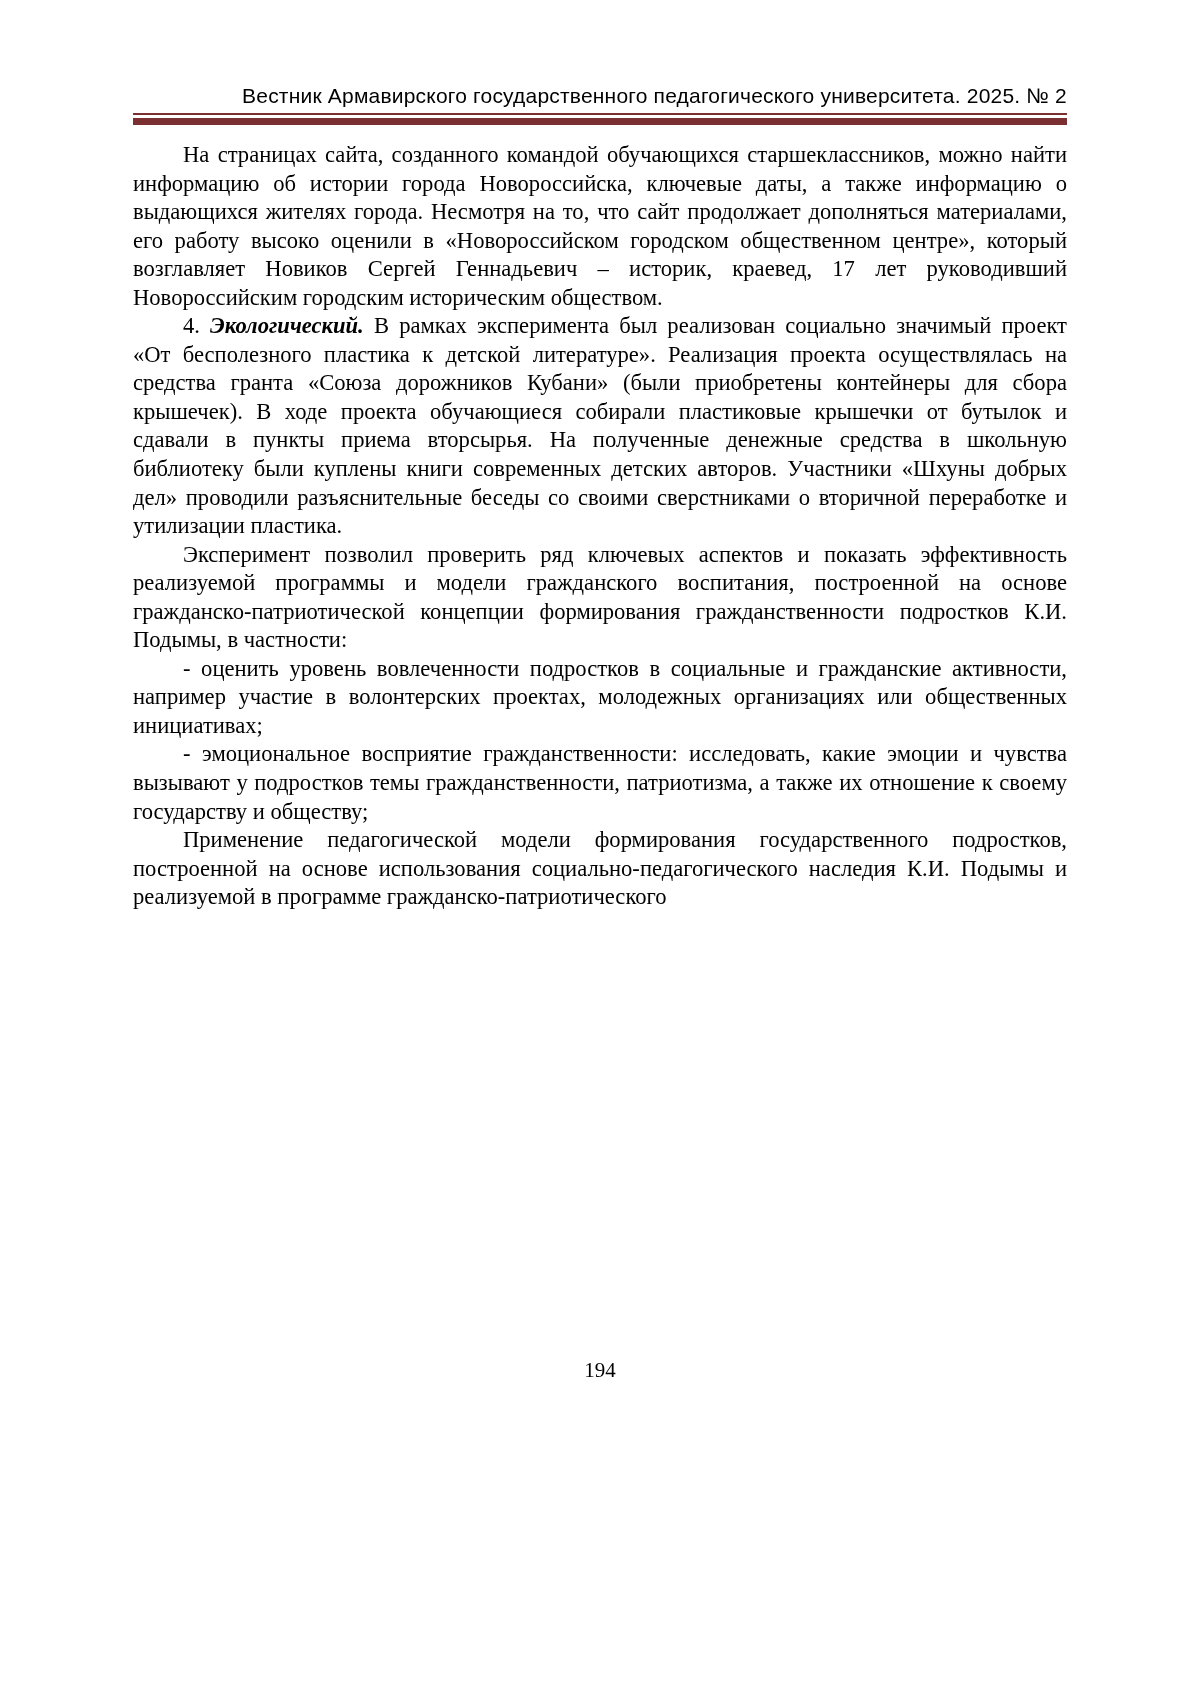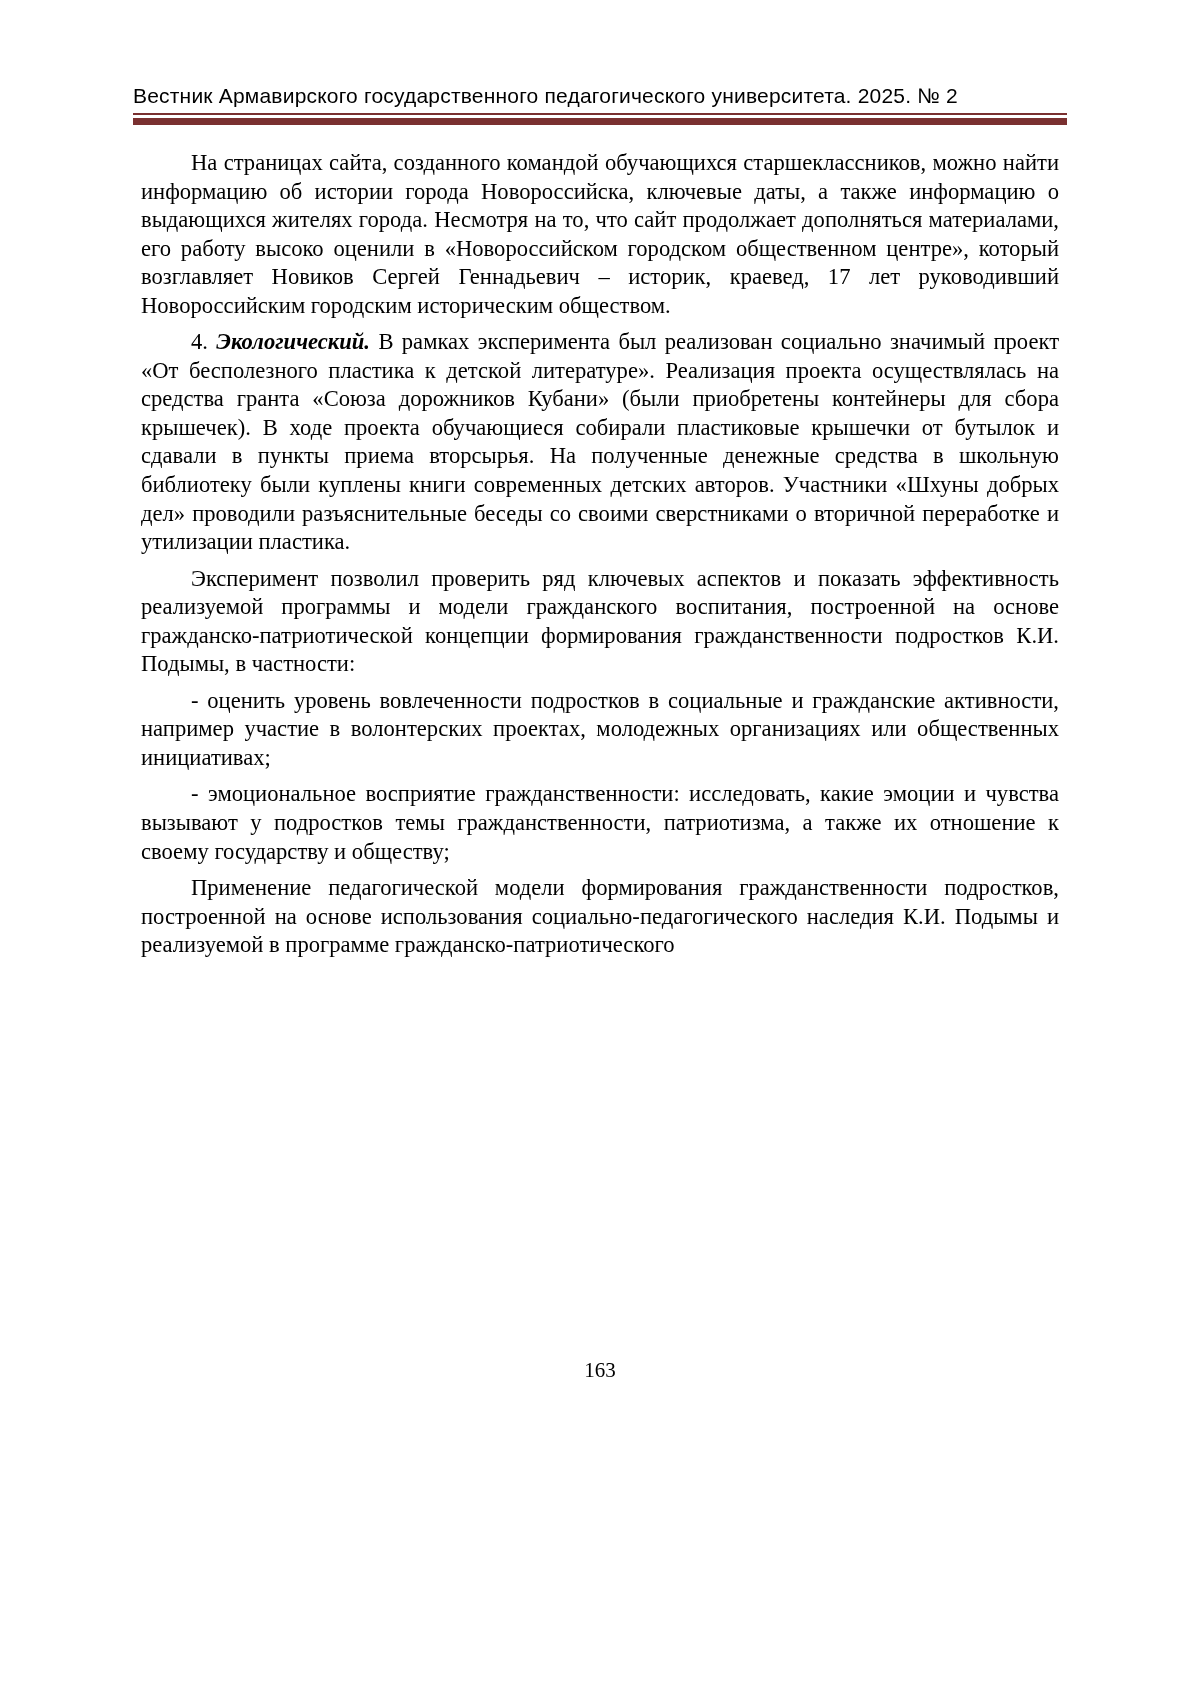--- a/index.html
+++ b/index.html
@@ -14,21 +14,21 @@
     background: #ffffff;
     font-family: "Liberation Serif", serif;
     color: #000000;
     overflow: hidden;
   }
   .journal-header {
     position: absolute;
     top: 84px;
     left: 133px;
     width: 934px;
-    text-align: left;
+    text-align: right;
     font-family: "Liberation Sans", sans-serif;
     font-size: 21px;
     letter-spacing: 0.2px;
     color: #000000;
     white-space: nowrap;
   }
   .rule-thin {
     position: absolute;
     top: 113px;
     left: 133px;
@@ -47,21 +47,21 @@
   .content {
     position: absolute;
     top: 141px;
     left: 133px;
     width: 934px;
     font-size: 22.6px;
     line-height: 28.55px;
     text-align: justify;
   }
   .content p {
-    margin: 8px;
+    margin: 0;
     padding: 0;
     text-indent: 50px;
   }
   .bi {
     font-weight: bold;
     font-style: italic;
   }
   .page-number {
     position: absolute;
     top: 1358px;
@@ -91,19 +91,19 @@
 
 
     <p>- оценить уровень вовлеченности подростков в социальные и гражданские активности, например участие в волонтерских проектах, молодежных организациях или общественных инициативах;</p>
 
 
 
     <p>- эмоциональное восприятие гражданственности: исследовать, какие эмоции и чувства вызывают у подростков темы гражданственности, патриотизма, а также их отношение к своему государству и обществу;</p>
 
 
 
-    <p>Применение педагогической модели формирования гражданственности подростков, построенной на основе использования социально-педагогического наследия К.И. Подымы и реализуемой в программе гражданско-патриотического</p>
+    <p>Применение педагогической модели формирования государственного подростков, построенной на основе использования социально-педагогического наследия К.И. Подымы и реализуемой в программе гражданско-патриотического</p>
 
   </div>
 
-  <div class="page-number">163</div>
+  <div class="page-number">194</div>
 
 </div>
 
 </body></html>

